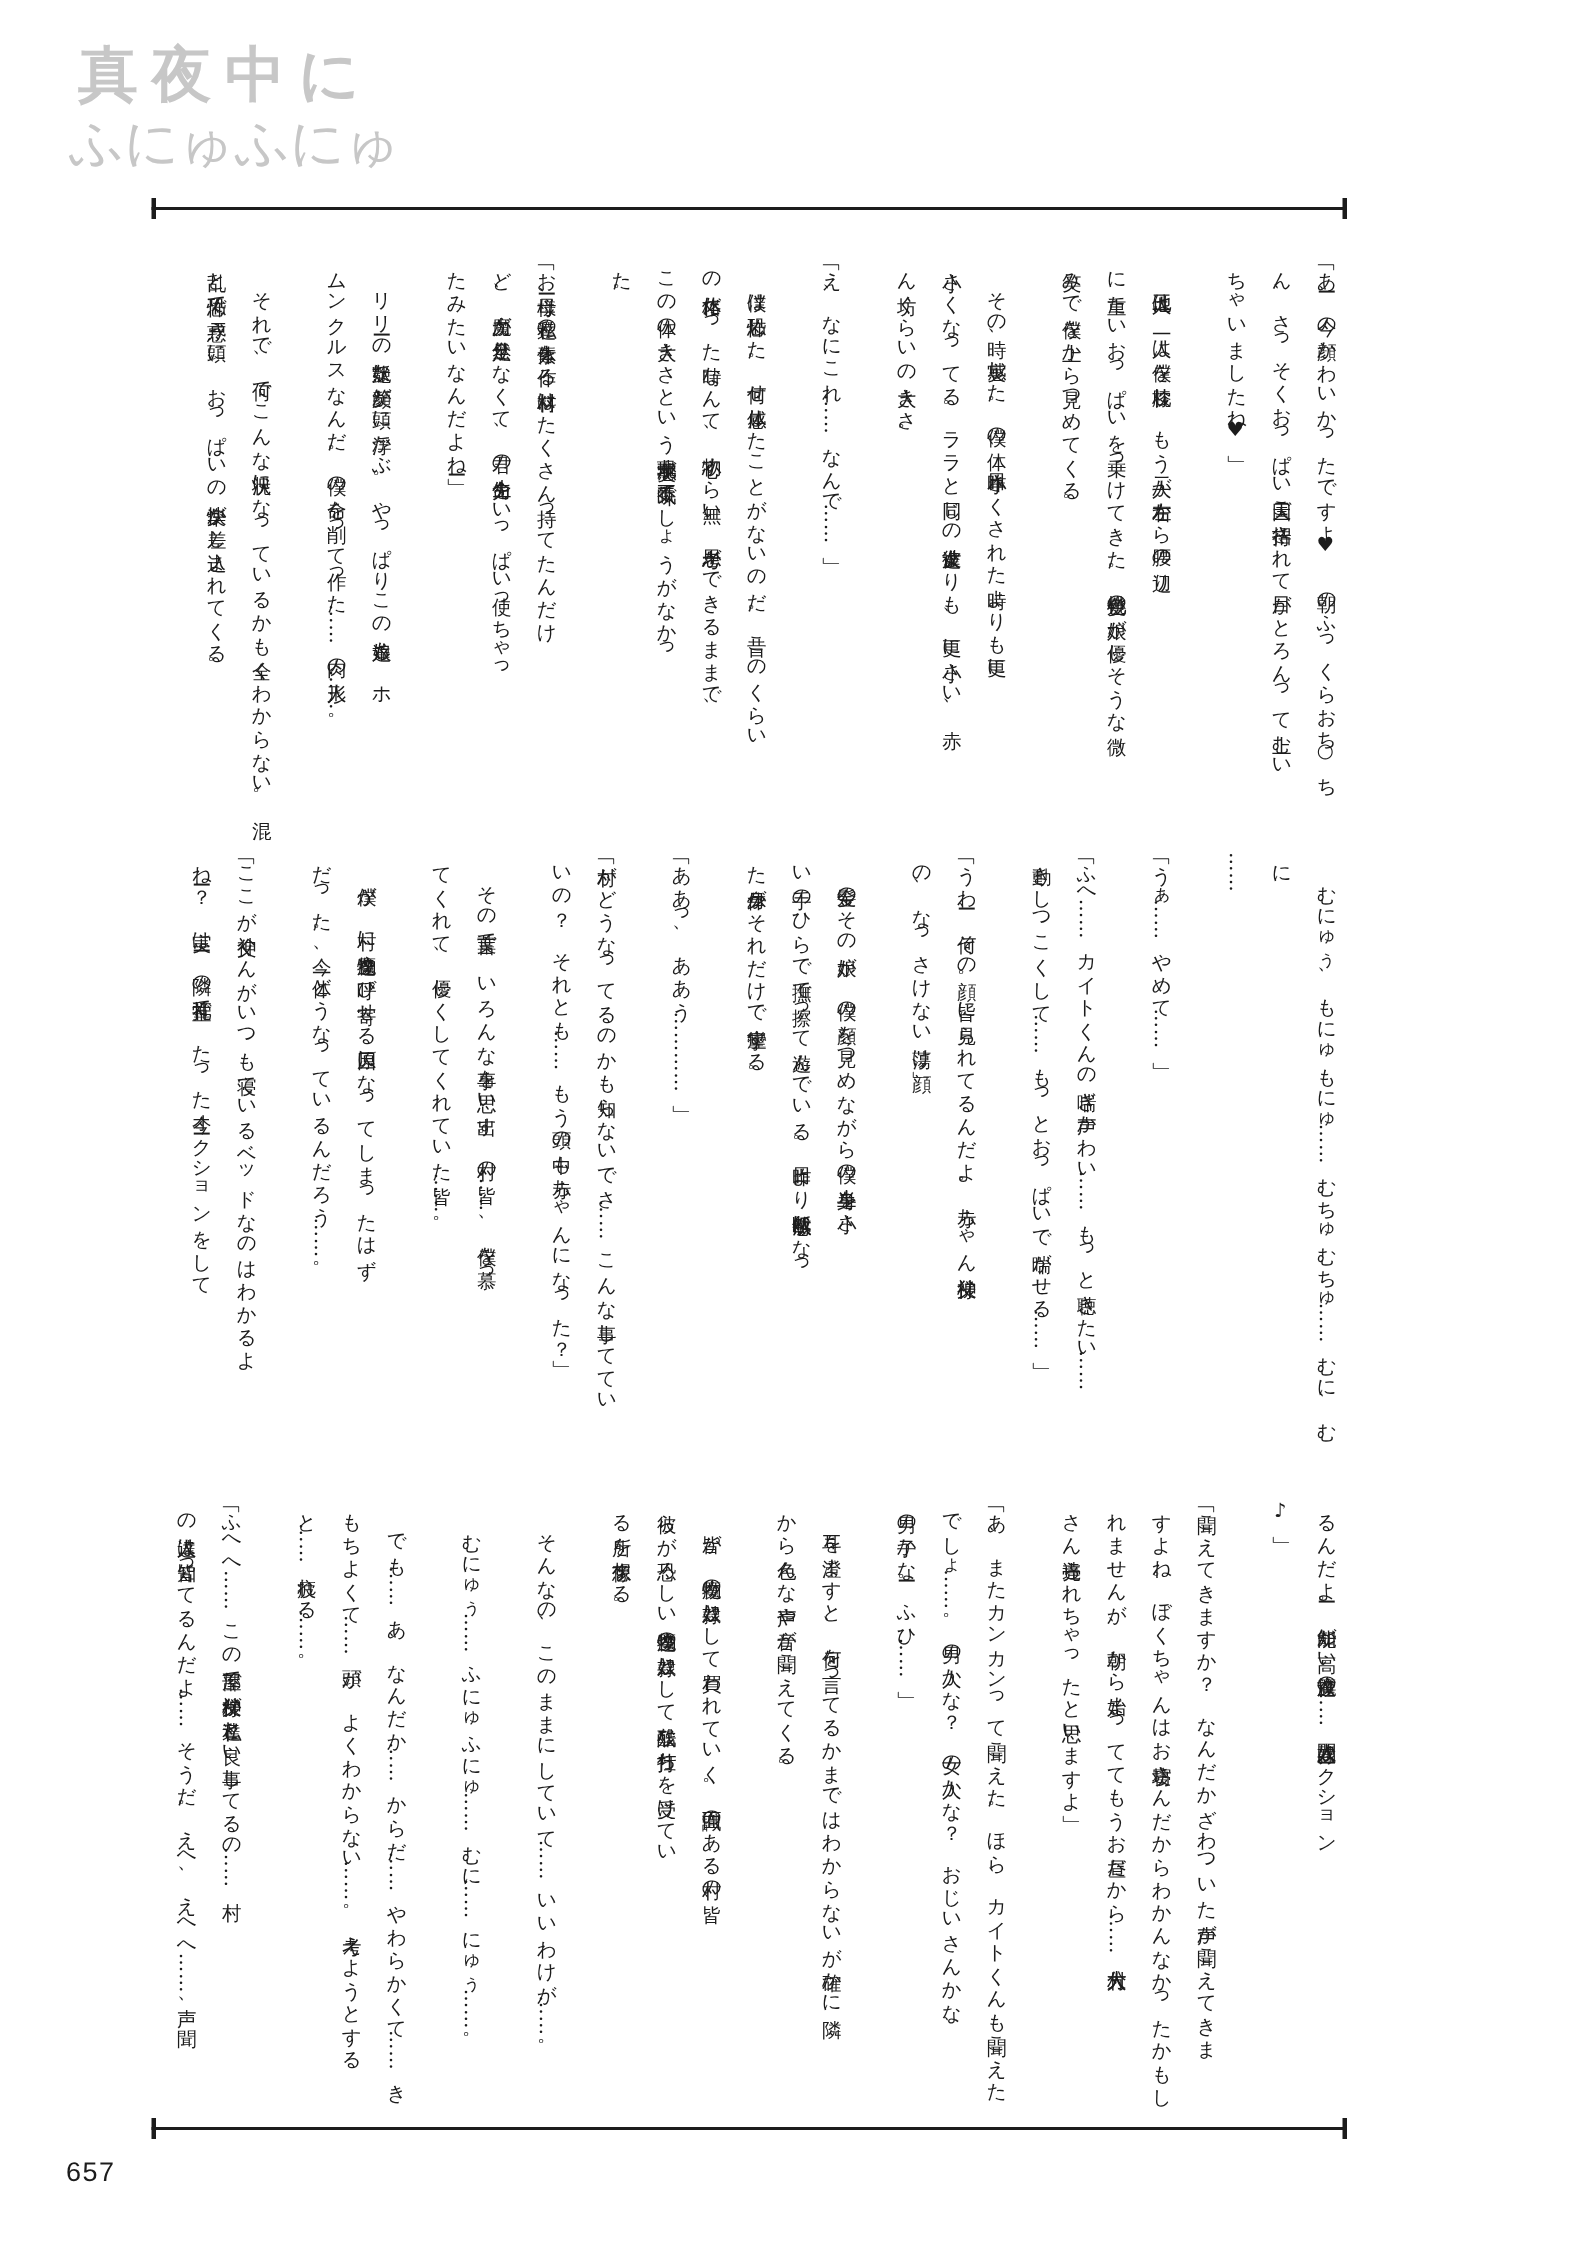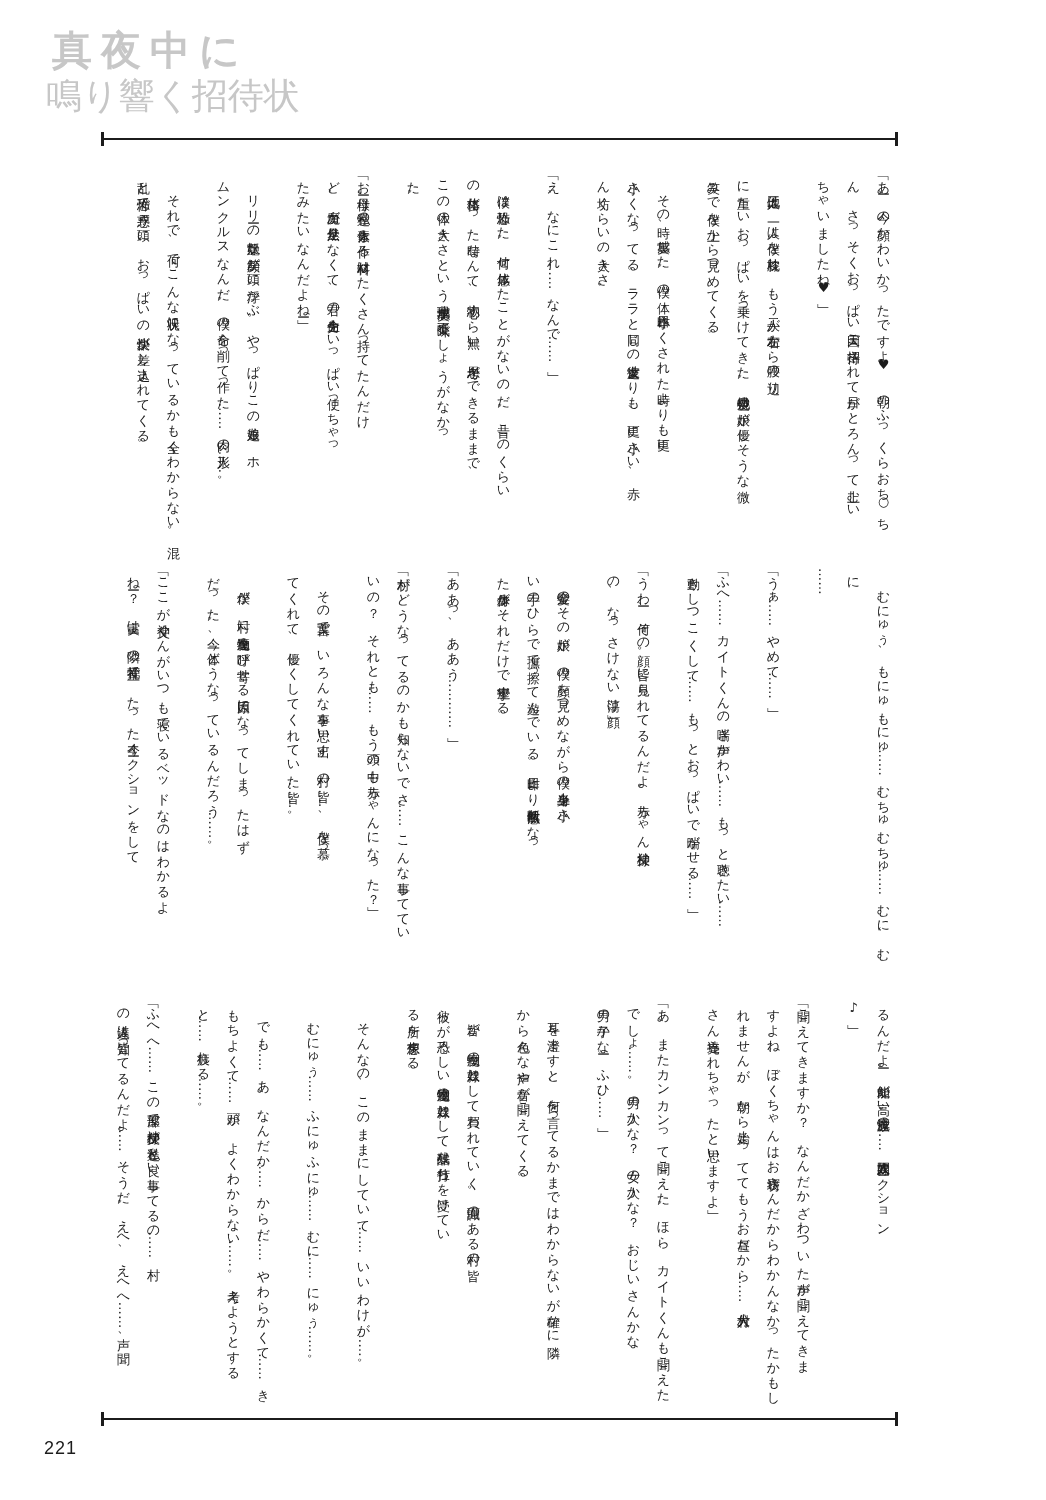--- a/index.html
+++ b/index.html
@@ -37,21 +37,21 @@
     font-size:18px;color:#1c1c1c;letter-spacing:1px;
   }
 </style>
 </head>
 <body>
 
 <div class="page">
 
   <div class="logo">
     <div class="logo-l1">真夜中に</div>
-    <div class="logo-l2">鳴り響く招待状</div>
+    <div class="logo-l2">ふにゅふにゅ</div>
   </div>
 
   <div class="rule rule-top">
     <span class="cap cap-l"></span>
     <span class="cap cap-r"></span>
   </div>
 
   <div class="tier tier1">
       <p class="para">「あー、今の顔かわいかったですよ♥　朝のふっくらおち○ち
 ん、さっそくおっぱい天国ご招待されて目がとろんって上むい
@@ -120,15 +120,15 @@
 と……疲れる……。</p>
       <p class="para">「ふへへ……この部屋で神父様が私達と良い事してるの……村
 の人達は皆知ってるんだよ……そうだ。えへ、えへへ……声、聞</p>
     </div>
 
   <div class="rule rule-bottom">
     <span class="cap cap-l"></span>
     <span class="cap cap-r"></span>
   </div>
 
-  <div class="pagenum">221</div>
+  <div class="pagenum">657</div>
 
 </div>
 
 </body></html>

